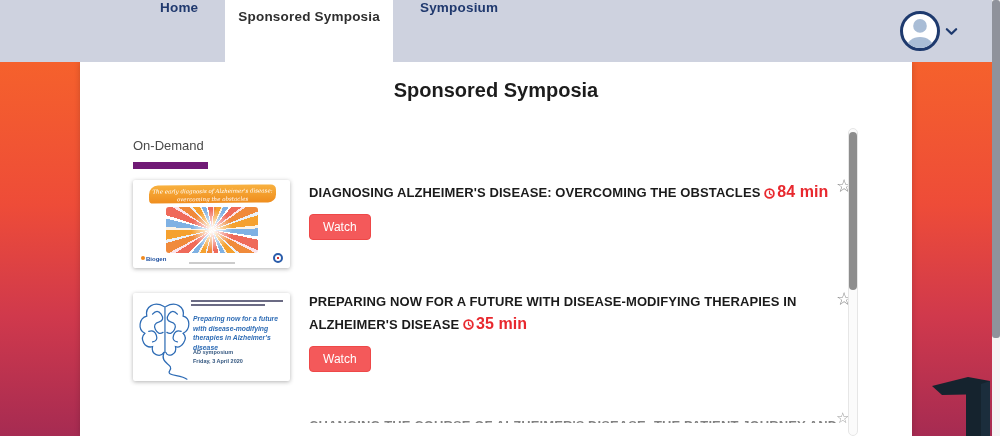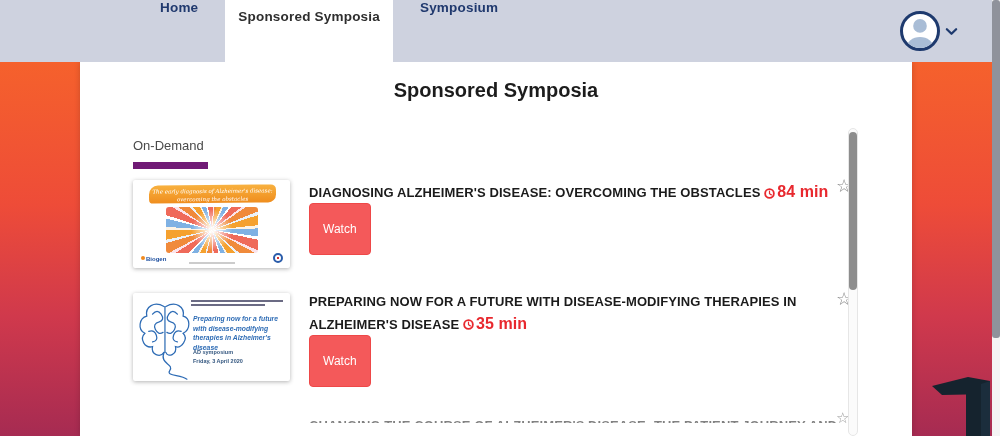--- a/index.html
+++ b/index.html
@@ -30,22 +30,22 @@
   .item { position:absolute; left:53px; display:flex; gap:19px; width:760px; }
   .thumb { width:157px; height:88px; flex:none; background:#fff; box-shadow:0 1px 4px rgba(0,0,0,.3);
            position:relative; overflow:hidden; border-radius:2px; cursor:pointer; }
   .item-body { width:540px; }
   .item-title { font-size:13px; font-weight:700; color:#1b1b1b; line-height:1.45; letter-spacing:.1px; }
   .duration { color:#e8282e; font-weight:700; font-size:16px; white-space:nowrap; }
   .duration svg { vertical-align:-1.5px; margin-right:2px; }
   .item-desc { margin-top:6px; font-size:11px; color:#3c3c3c; line-height:1.5; }
   .item-desc .txt { white-space:pre-wrap; }
   .more { color:#2176c7; text-decoration:none; cursor:pointer; }
-  .watch-btn { display:inline-block; background:#f4595a; border:1px solid #ee4848;
-               color:#fff; font-size:12px; padding:18px 13px; border-radius:4px; cursor:pointer;
+  .watch-btn { margin-top:11px; display:inline-block; background:#f4595a; border:1px solid #ee4848;
+               color:#fff; font-size:12px; padding:5px 13px; border-radius:4px; cursor:pointer;
                font-family:"Liberation Sans", sans-serif; }
   .star { position:absolute; left:703px; top:-5px; font-size:18px; color:#8a8a8a; cursor:pointer; }
 
   
   .t1-banner { position:absolute; left:16px; right:14px; top:5px; height:18px;
                background:linear-gradient(180deg,#f8b13f,#ef8d1e); border-radius:9px 5px 8px 4px;
                transform:rotate(-.6deg); color:#fff; font-style:italic; text-align:center;
                font-size:5.5px; line-height:1.5; padding-top:2px; font-family:"DejaVu Serif", serif; }
   .t1-burst { position:absolute; left:33px; top:27px; width:92px; height:46px; border-radius:3px;
               background:

